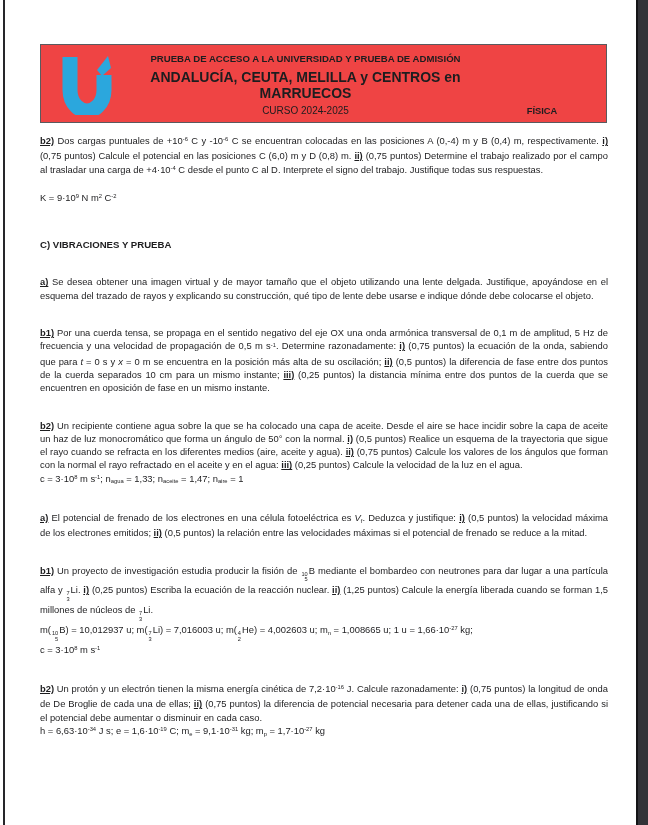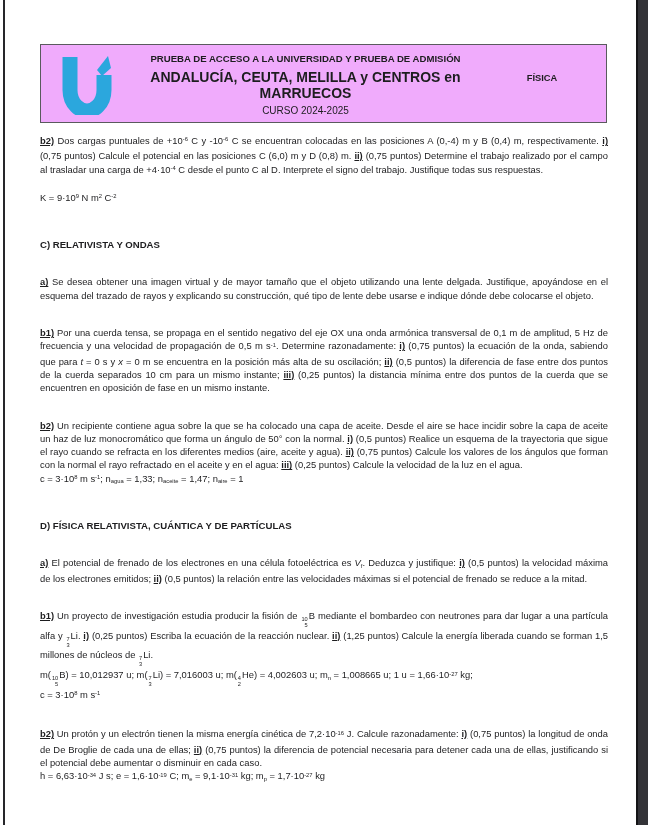--- a/index.html
+++ b/index.html
@@ -9,29 +9,29 @@
     font-family:"Liberation Sans","DejaVu Sans",sans-serif;
     color:#1d1d1f;
   }
   
   .scan-left{position:absolute;left:3px;top:0;bottom:0;width:2px;background:#26262a;}
   .scan-right{position:absolute;right:0;top:0;bottom:0;width:10px;background:#333338;border-left:2px solid #141416;}
 
   
   .hdr{
     position:absolute;left:40px;top:44px;width:567px;height:79px;
-    border:1px solid #5a5a5e;background:#f0abfc;
+    border:1px solid #5a5a5e;background:#ef4444;
     display:flex;align-items:stretch;box-sizing:border-box;
   }
   .hdr-logo{width:92px;display:flex;align-items:center;justify-content:center;}
   .hdr-center{flex:1;display:flex;flex-direction:column;align-items:center;justify-content:center;padding-top:2px;}
   .hdr-title{font-weight:bold;font-size:9.6px;line-height:12.5px;text-align:center;max-width:330px;}
   .hdr-sub{font-weight:bold;font-size:14px;margin-top:4px;text-align:center;}
   .hdr-course{font-size:10px;margin-top:4px;text-align:center;}
-  .hdr-subject{width:128px;display:flex;align-items:center;justify-content:center;}
+  .hdr-subject{width:128px;display:flex;align-items:flex-end;justify-content:center;}
   .hdr-subject span{font-weight:bold;font-size:9.3px;position:relative;top:-6px;}
 
   
   .doc{position:absolute;left:40px;top:134px;width:568px;font-size:9.4px;line-height:13.3px;}
   .blk{margin:0;}
   .para{text-align:justify;margin-top:24px;}
   .doc > .blk:first-child{margin-top:0;}
   .heading{font-weight:bold;margin-top:32px;font-size:9.6px;}
   .heading + .para{}
   .formula{margin-top:0;text-align:left;}
@@ -62,26 +62,25 @@
     <div class="hdr-course">CURSO 2024-2025</div>
   </div>
   <div class="hdr-subject">
     <span>FÍSICA</span>
   </div>
 </div>
 
 <div class="doc">
     <div class="blk para"><b>b2)</b> Dos cargas puntuales de +10<sup>-6</sup> C y -10<sup>-6</sup> C se encuentran colocadas en las posiciones A (0,-4) m y B (0,4) m, respectivamente. <b>i)</b> (0,75 puntos) Calcule el potencial en las posiciones C (6,0) m y D (0,8) m. <b>ii)</b> (0,75 puntos) Determine el trabajo realizado por el campo al trasladar una carga de +4·10<sup>-4</sup> C desde el punto C al D. Interprete el signo del trabajo. Justifique todas sus respuestas.</div>
     <div class="blk formula spaced">K = 9·10<sup>9</sup> N m<sup>2</sup> C<sup>-2</sup></div>
-    <div class="blk heading">C) RELATIVISTA Y ONDAS</div>
+    <div class="blk heading">C) VIBRACIONES Y PRUEBA</div>
     <div class="blk para"><b>a)</b> Se desea obtener una imagen virtual y de mayor tamaño que el objeto utilizando una lente delgada. Justifique, apoyándose en el esquema del trazado de rayos y explicando su construcción, qué tipo de lente debe usarse e indique dónde debe colocarse el objeto.</div>
     <div class="blk para"><b>b1)</b> Por una cuerda tensa, se propaga en el sentido negativo del eje OX una onda armónica transversal de 0,1 m de amplitud, 5 Hz de frecuencia y una velocidad de propagación de 0,5 m s<sup>-1</sup>. Determine razonadamente: <b>i)</b> (0,75 puntos) la ecuación de la onda, sabiendo que para <i>t</i> = 0 s y <i>x</i> = 0 m se encuentra en la posición más alta de su oscilación; <b>ii)</b> (0,5 puntos) la diferencia de fase entre dos puntos de la cuerda separados 10 cm para un mismo instante; <b>iii)</b> (0,25 puntos) la distancia mínima entre dos puntos de la cuerda que se encuentren en oposición de fase en un mismo instante.</div>
     <div class="blk para"><b>b2)</b> Un recipiente contiene agua sobre la que se ha colocado una capa de aceite. Desde el aire se hace incidir sobre la capa de aceite un haz de luz monocromático que forma un ángulo de 50° con la normal. <b>i)</b> (0,5 puntos) Realice un esquema de la trayectoria que sigue el rayo cuando se refracta en los diferentes medios (aire, aceite y agua). <b>ii)</b> (0,75 puntos) Calcule los valores de los ángulos que forman con la normal el rayo refractado en el aceite y en el agua: <b>iii)</b> (0,25 puntos) Calcule la velocidad de la luz en el agua.</div>
     <div class="blk formula">c = 3·10<sup>8</sup> m s<sup>-1</sup>; n<sub>agua</sub> = 1,33; n<sub>aceite</sub> = 1,47; n<sub>aire</sub> = 1</div>
-    <div class="blk heading">D) FÍSICA RELATIVISTA, CUÁNTICA Y DE PARTÍCULAS</div>
     <div class="blk para"><b>a)</b> El potencial de frenado de los electrones en una célula fotoeléctrica es <i>V</i><sub>f</sub>. Deduzca y justifique: <b>i)</b> (0,5 puntos) la velocidad máxima de los electrones emitidos; <b>ii)</b> (0,5 puntos) la relación entre las velocidades máximas si el potencial de frenado se reduce a la mitad.</div>
     <div class="blk para"><b>b1)</b> Un proyecto de investigación estudia producir la fisión de <span class="nuc">
         <span>10</span>
         <span>5</span>
       </span>B mediante el bombardeo con neutrones para dar lugar a una partícula alfa y <span class="nuc">
         <span>7</span>
         <span>3</span>
       </span>Li. <b>i)</b> (0,25 puntos) Escriba la ecuación de la reacción nuclear. <b>ii)</b> (1,25 puntos) Calcule la energía liberada cuando se forman 1,5 millones de núcleos de <span class="nuc">
         <span>7</span>
         <span>3</span>

